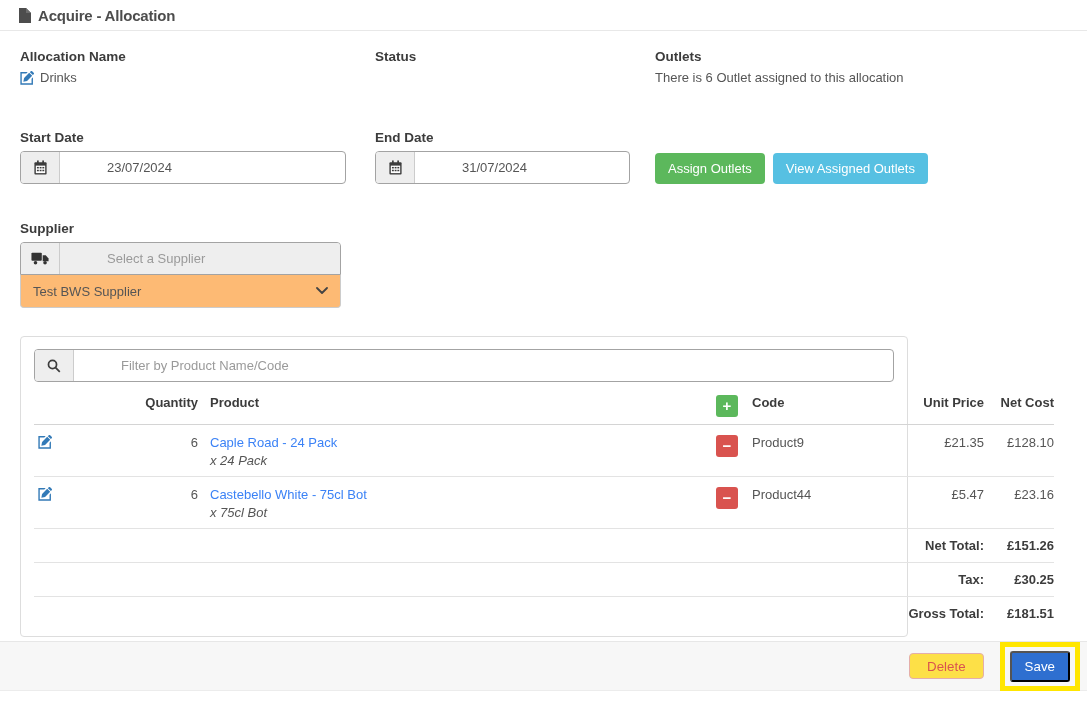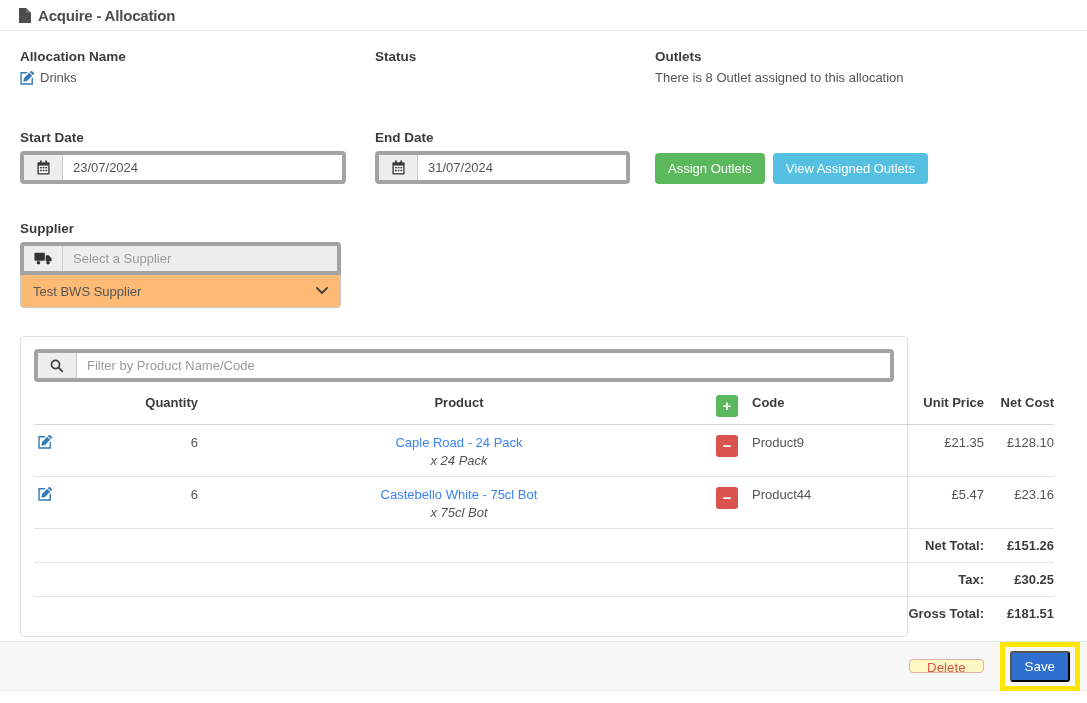--- a/index.html
+++ b/index.html
@@ -12,53 +12,53 @@
     border-bottom:1px solid #e8e8e8; display:flex; align-items:center; padding-left:19px; gap:7px; }
   .titlebar h1 { font-size:15px; font-weight:bold; color:#4d4d4d; letter-spacing:-0.2px; }
 
   
   .f-label { font-weight:bold; color:#3c3c3c; font-size:13.5px; margin-bottom:6px; }
   .abs { position:absolute; }
 
   .edit-line { display:flex; align-items:center; gap:6px; color:#555; }
 
   
-  .igroup { display:flex; border:4px solid #a3a3a3; border-radius:4px; background:#fff; height:33px; overflow:hidden; }
+  .igroup { display:flex; border:1px solid #a3a3a3; border-radius:4px; background:#fff; height:33px; overflow:hidden;gap:37px; }
   .igroup .addon { width:39px; background:#eee; border-right:1px solid #ccc;
     display:flex; align-items:center; justify-content:center; flex:0 0 auto; }
   .igroup input { border:0; outline:none; flex:1; padding:0 10px; font-size:13px; color:#555;
     font-family:inherit; background:transparent; min-width:0; }
   .igroup input::placeholder { color:#9a9a9a; }
   .igroup.disabled { background:#eee; }
   .igroup.disabled input { background:#eee; }
 
   .select-box { display:flex; align-items:center; justify-content:space-between;
     border:1px solid #ccc; border-top:0; border-radius:0 0 4px 4px; background:#fdba74;
     height:33px; padding:0 12px; color:#555; cursor:pointer; }
 
   
   .btn { display:inline-flex; align-items:center; justify-content:center; border:0; border-radius:4px;
     font-family:inherit; font-size:13px; color:#fff; height:31px; padding:0 13px; cursor:pointer; }
   .btn-green { background:#5cb85c; }
   .btn-sky { background:#56c0e2; }
-  .btn-delete { background:#fef9c3; border:1px solid #e4aeab; color:#d9534f; height:14px; padding:0 17px; border-radius:4px; }
+  .btn-delete { background:#fde047; border:1px solid #e4aeab; color:#d9534f; height:26px; padding:0 17px; border-radius:4px; }
   .btn-save { background:#2e6fd0; color:#fff; height:31px; padding:0 13px; border-radius:3px; }
   .save-highlight { border:5px solid #ffe600; padding:4px 5px; display:inline-flex; background:transparent; }
 
   
   .card { position:absolute; left:20px; top:336px; width:888px; height:301px;
     border:1px solid #ddd; border-radius:4px; background:#fff; padding:12px 13px; }
   .filter-group { height:33px; }
 
   table.products { width:100%; border-collapse:collapse; table-layout:fixed; margin-top:9px; }
   table.products th, table.products td { padding:6px 4px; vertical-align:top; font-size:13px; }
   th { color:#3c3c3c; text-align:left; }
   .c-edit { width:38px; }
   .c-qty { width:130px; text-align:right; }
-  .c-prod { width:510px; text-align:center; padding-left:8px !important; }
+  .c-prod { width:510px; text-align:left; padding-left:8px !important; }
   .c-act { width:36px; }
   .c-code { width:150px; text-align:left; }
   .c-price { width:90px; text-align:right; }
   .c-cost { width:66px; text-align:right; padding-right:0 !important; }
   tr.hdr th { border-bottom:1px solid #d4d4d4; padding-top:4px; padding-bottom:7px; }
   tr.prow td { border-bottom:1px solid #e3e3e3; padding-top:10px; padding-bottom:8px; color:#555; }
   .prod-name { color:#3b82f6; }
   .prod-sub { font-style:italic; color:#555; margin-top:3px; }
   .sq-btn { width:22px; height:22px; border:0; border-radius:3px; color:#fff; font-size:15px; font-weight:bold;
     line-height:20px; text-align:center; cursor:pointer; display:inline-block; padding:0; font-family:inherit; }
@@ -105,21 +105,21 @@
     </div>
   </div>
 
   <div class="abs" style="left:375px; top:49px; width:250px;">
     <div class="f-label">Status</div>
     <div></div>
   </div>
 
   <div class="abs" style="left:655px; top:49px; width:420px;">
     <div class="f-label">Outlets</div>
-    <div>There is 8 Outlet assigned to this allocation</div>
+    <div>There is 6 Outlet assigned to this allocation</div>
   </div>
 
   <div class="abs" style="left:20px; top:130px; width:326px;">
     <div class="f-label">Start Date</div>
     <div class="igroup">
       <span class="addon">
         <svg width="15" height="15" viewBox="0 0 16 16">
           <rect x="1.5" y="2.5" width="13" height="13" rx="1" fill="#3c3c3c"></rect>
           <rect x="3" y="6" width="10" height="8" fill="#fff"></rect>
           <rect x="4.3" y="0.5" width="1.8" height="3.2" fill="#3c3c3c"></rect>

